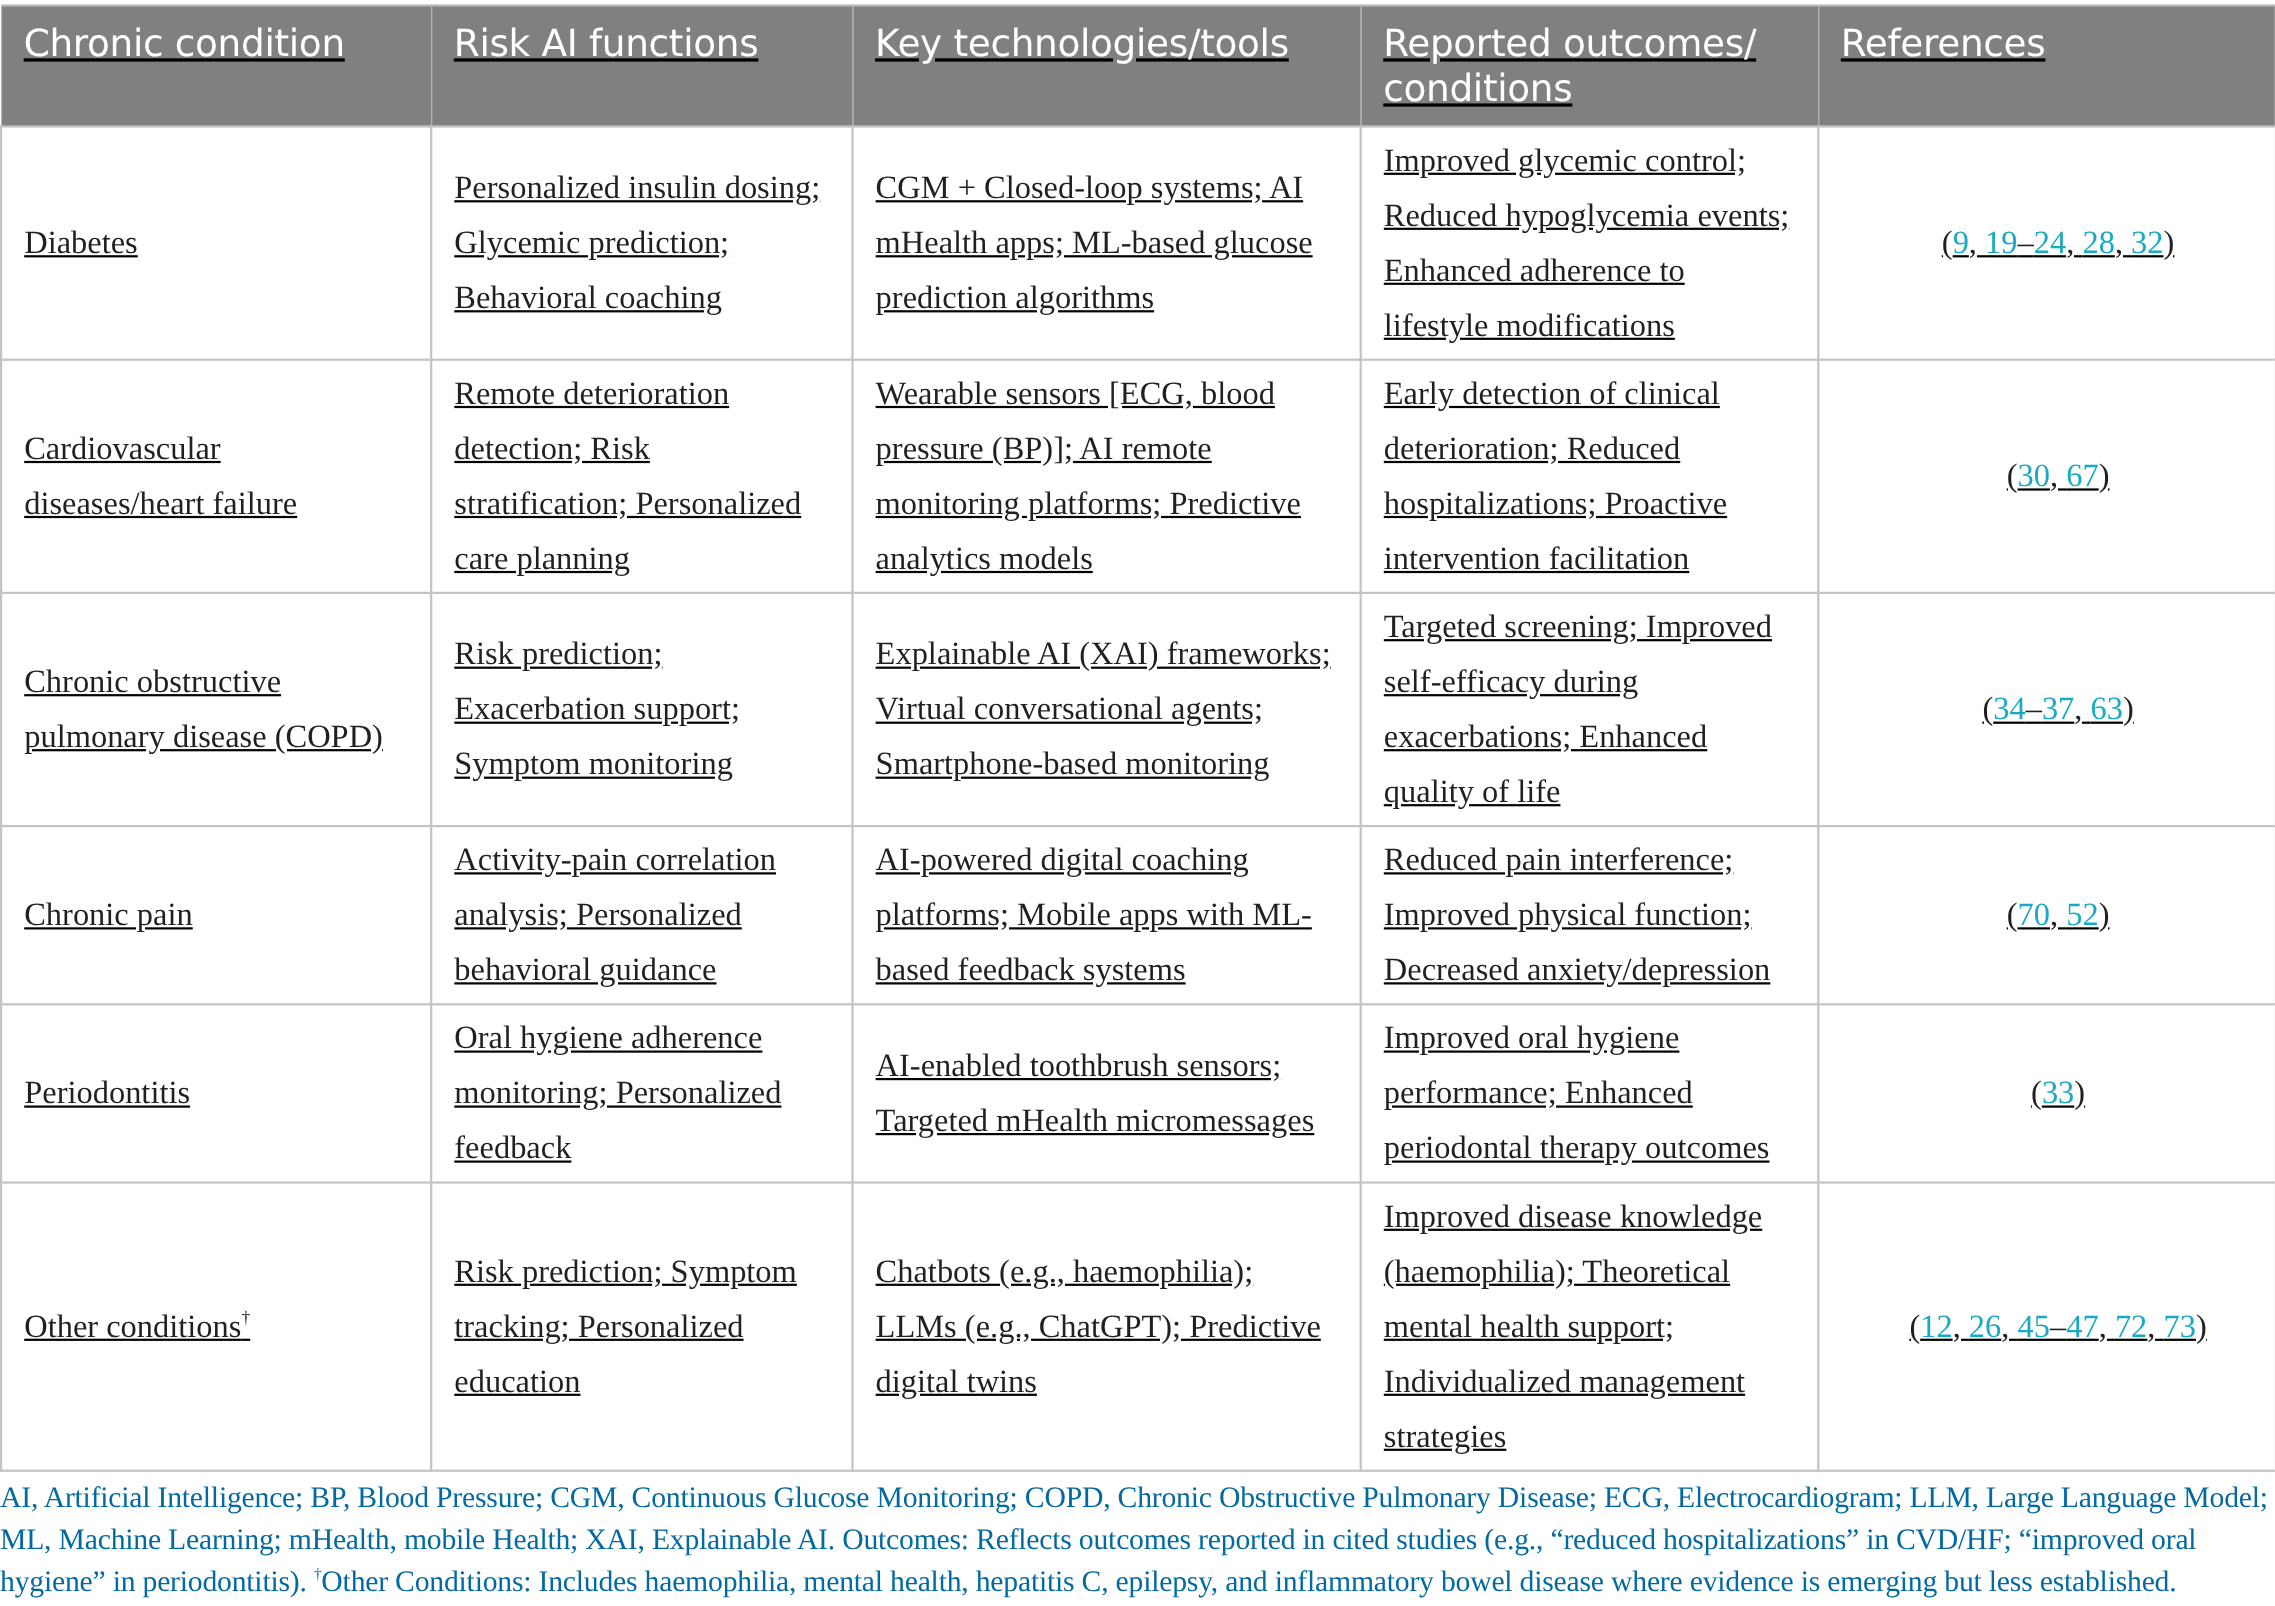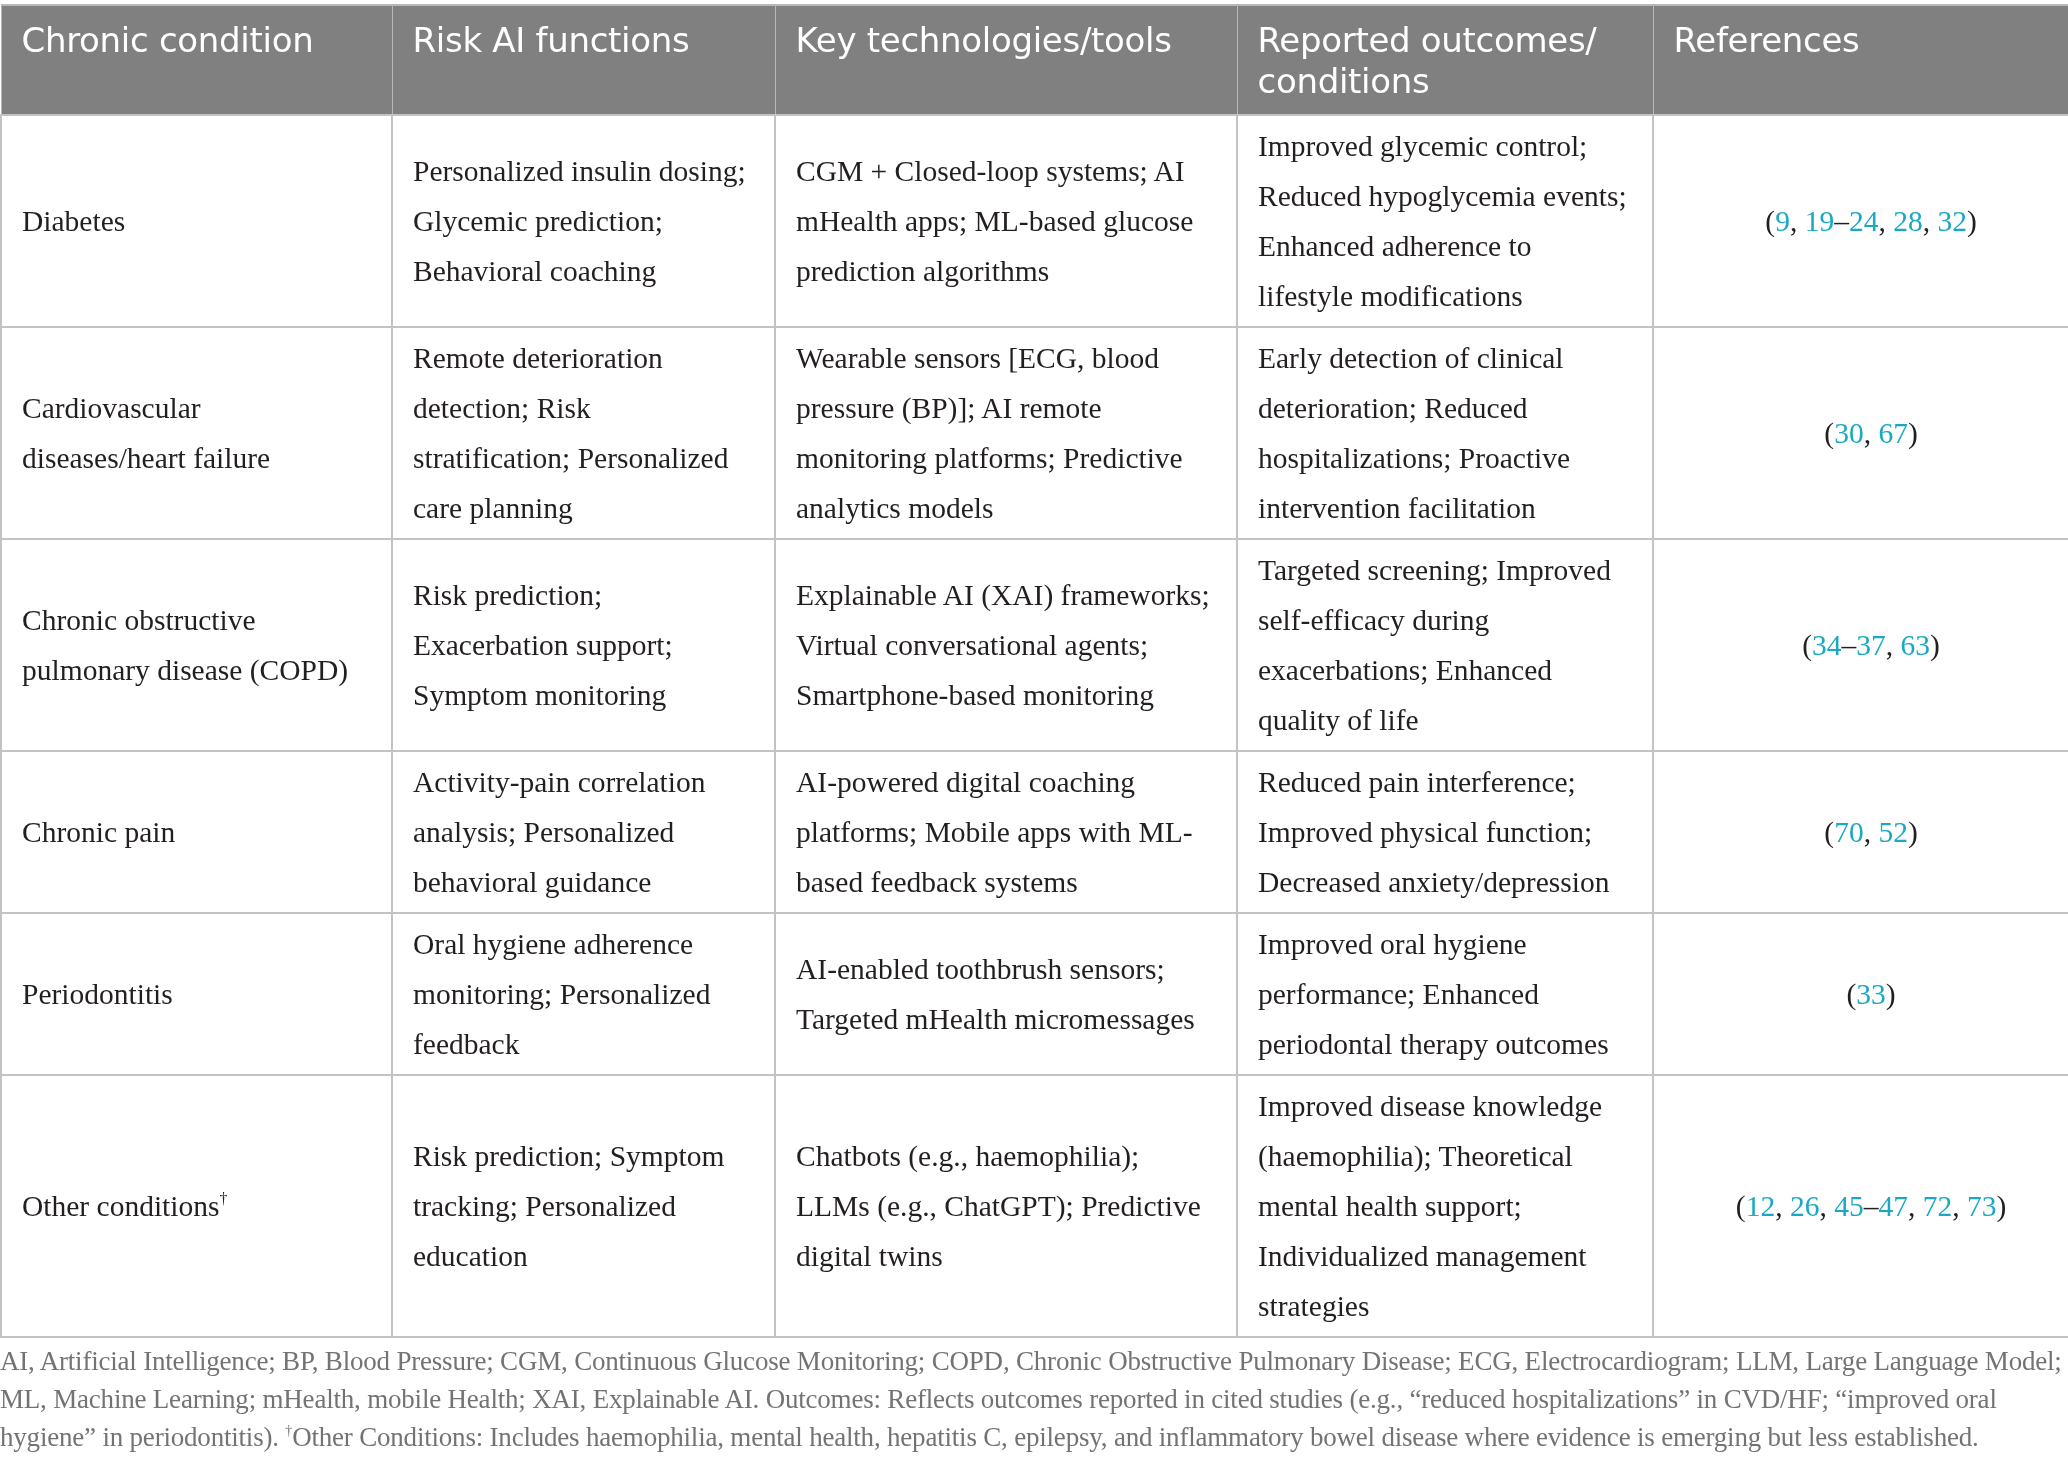--- a/index.html
+++ b/index.html
@@ -11,20 +11,21 @@
     width: 2068px;
     height: 1460px;
     overflow: hidden;
     position: relative;
   }
   .table-wrap {
     position: absolute;
     left: 0;
     top: 4px;
     width: 1856px;
+    text-decoration: underline;
   }
   table.main-table {
     border-collapse: collapse;
     width: 2068px;
     table-layout: fixed;
   }
   table.main-table col.c1 { width: 391px; }
   table.main-table col.c2 { width: 383px; }
   table.main-table col.c3 { width: 462px; }
   table.main-table col.c4 { width: 416px; }
@@ -75,21 +76,21 @@
   }
 
   .footnote {
     position: absolute;
     left: 0;
     top: 1342px;
     width: 2068px;
     font-family: "Liberation Serif", "DejaVu Serif", serif;
     font-size: 27px;
     line-height: 38px;
-    color: #737373;
+    color: #0369a1;
     letter-spacing: -0.2px;
   }
   .footnote sup {
     font-size: 14px;
     vertical-align: 11px;
     line-height: 0;
   }
 </style>
 </head>
 <body>

